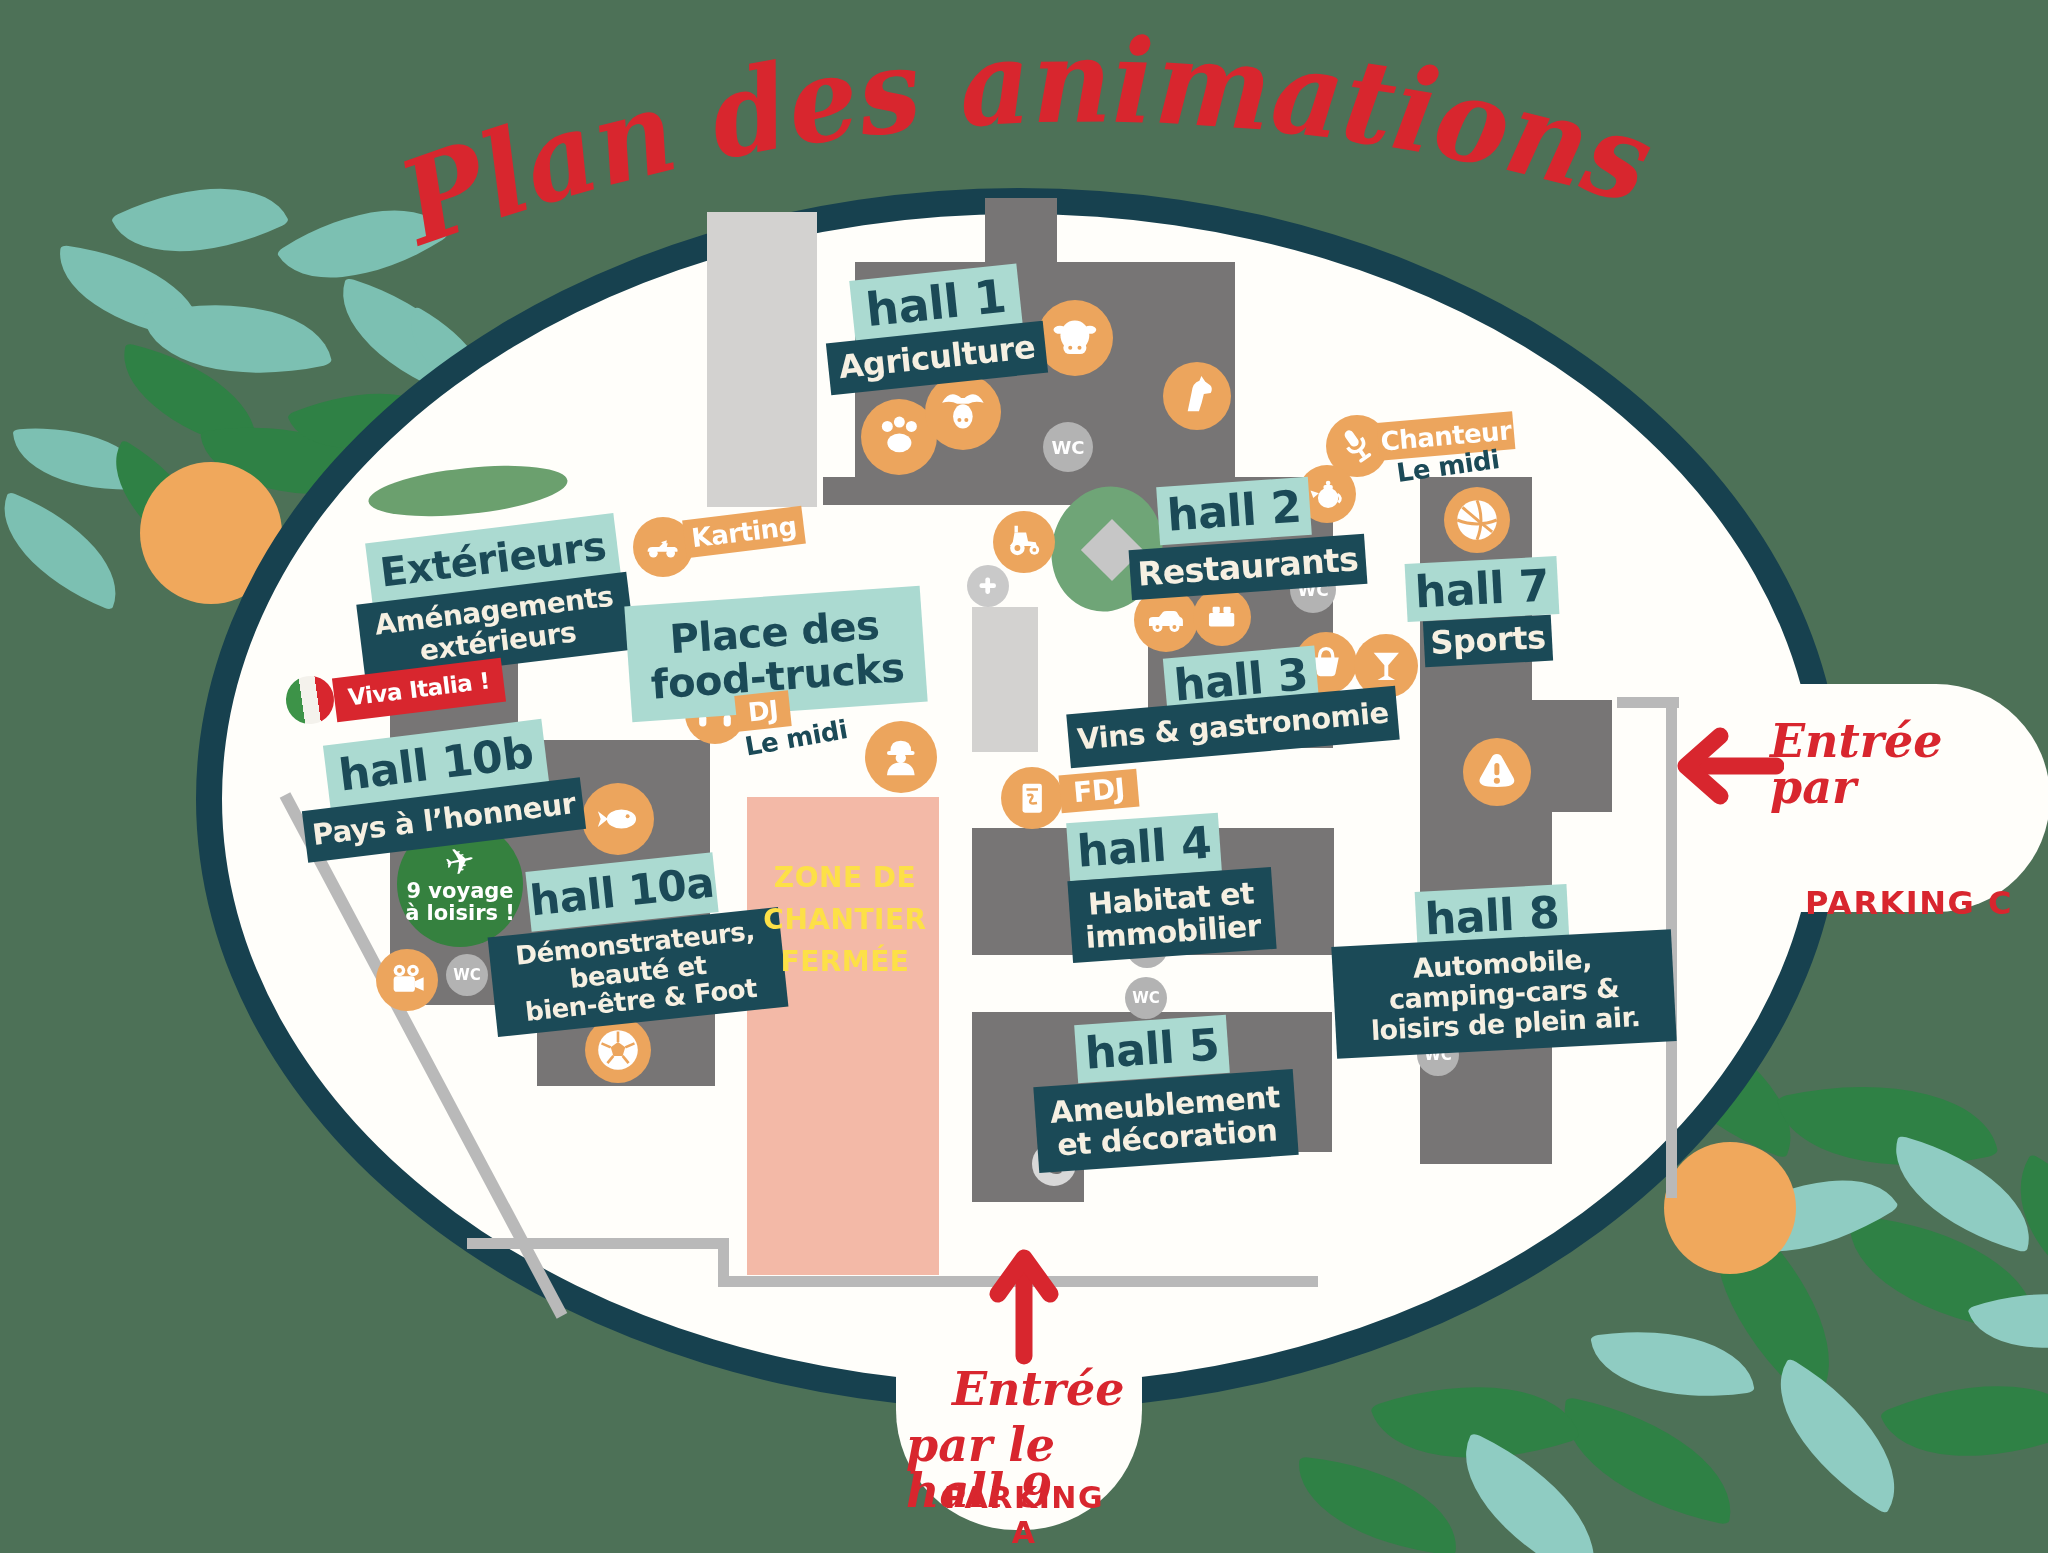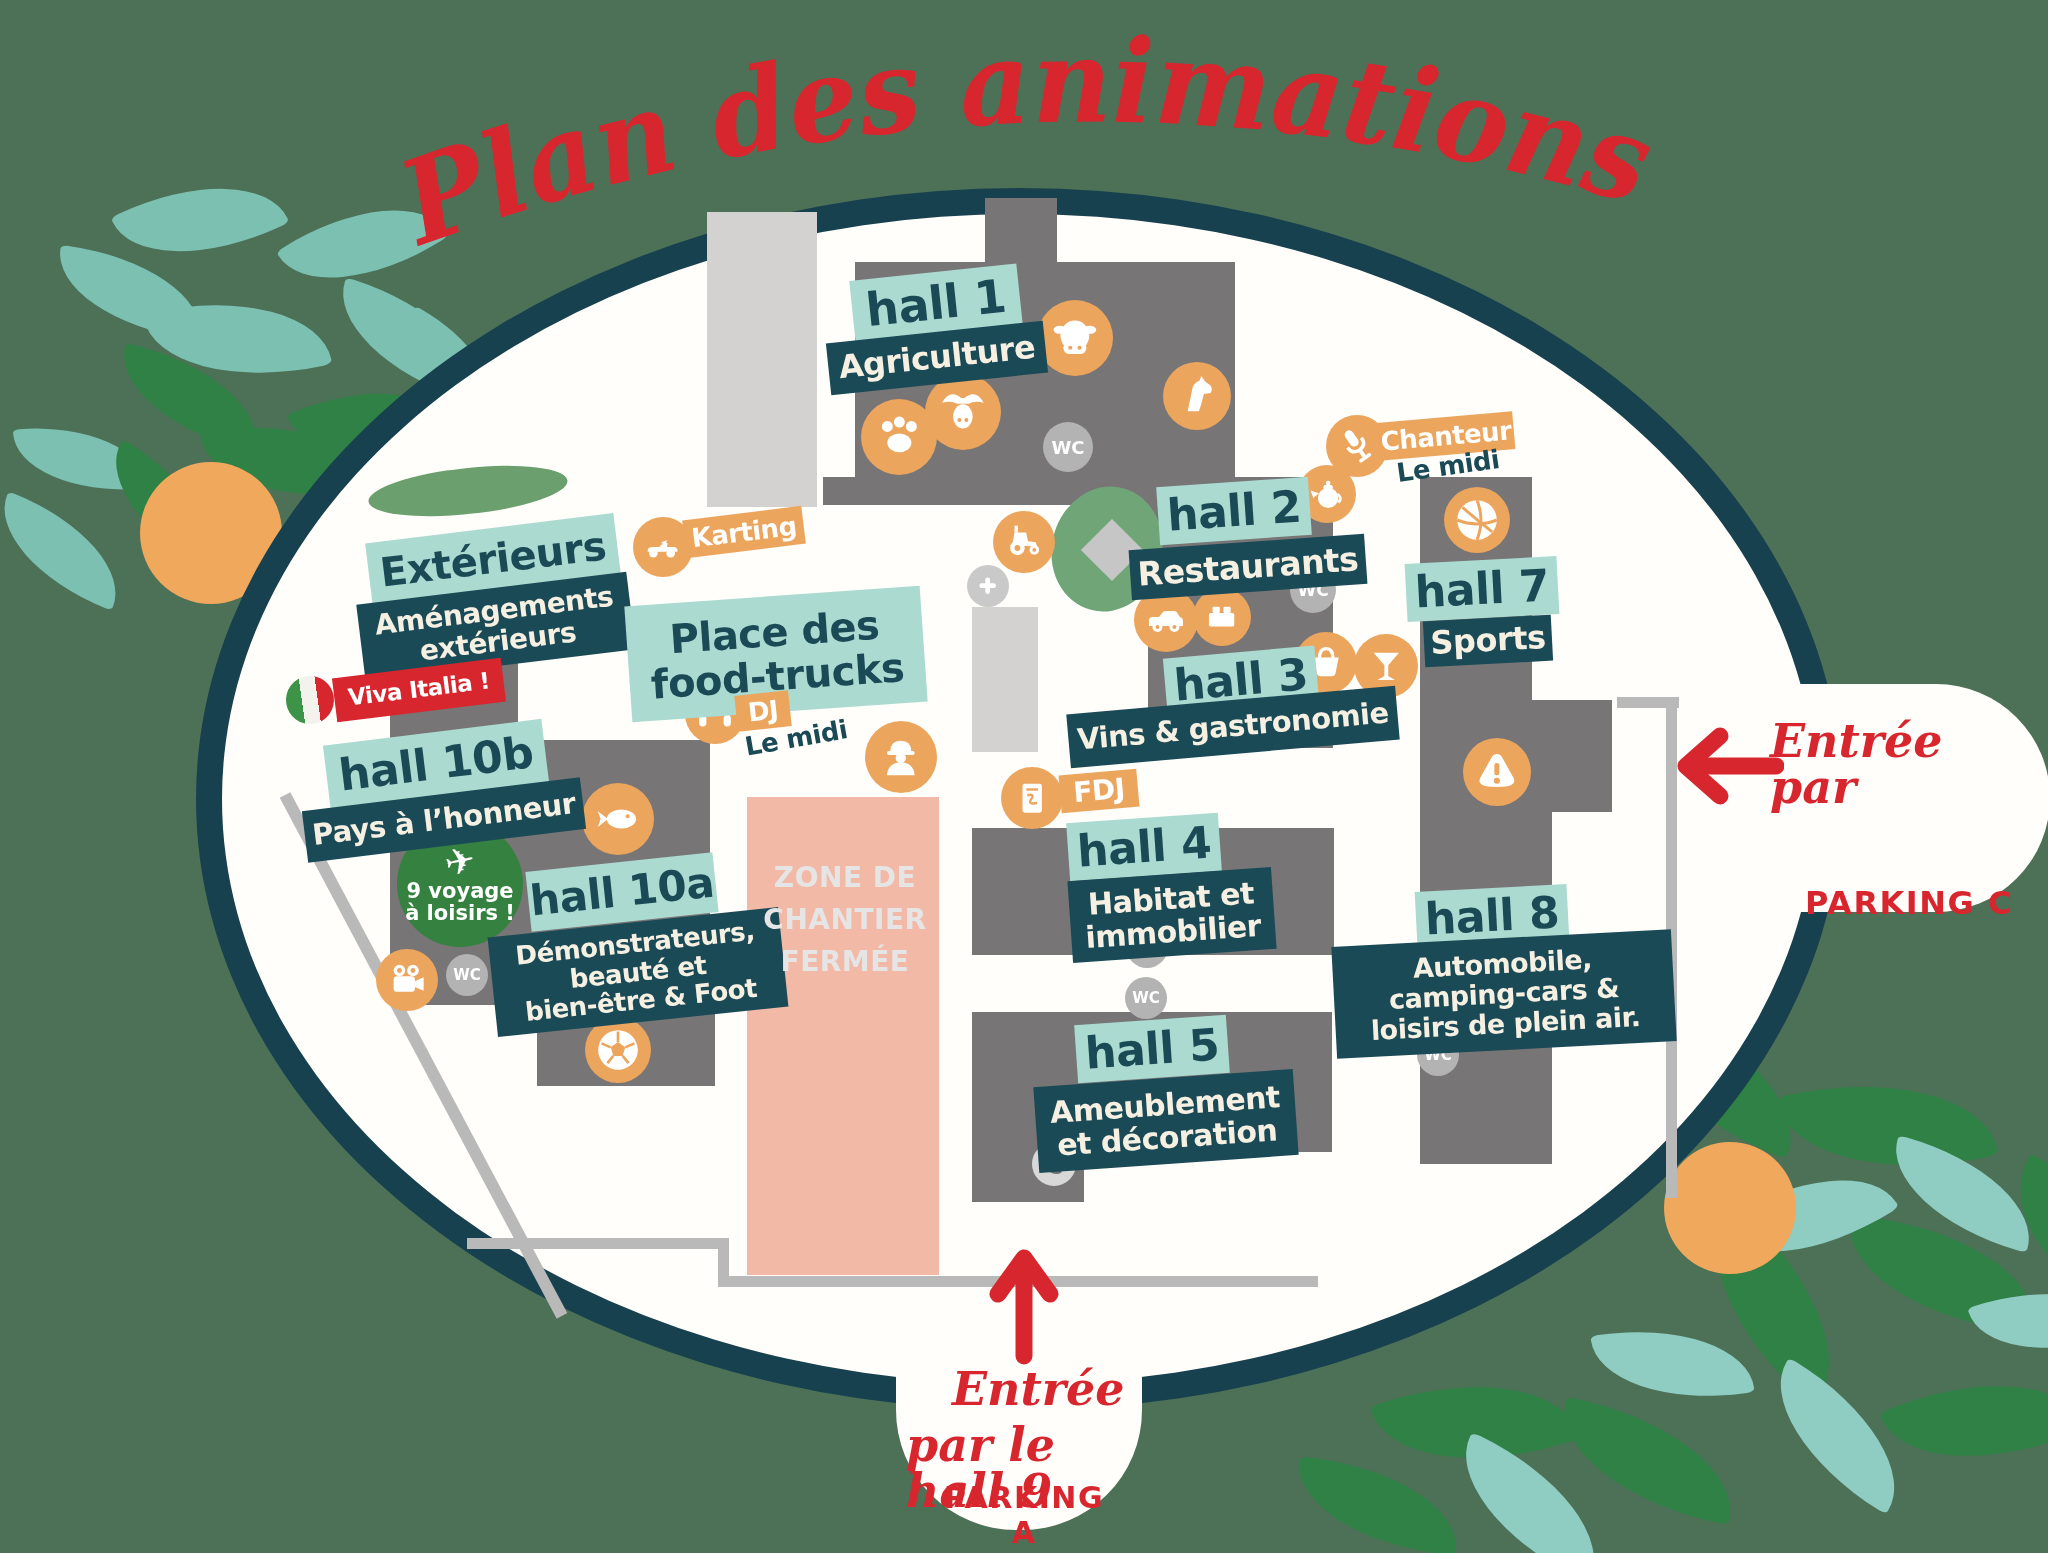--- a/index.html
+++ b/index.html
@@ -398,21 +398,21 @@
 
   <div class="tag teal" style="left:528px;top:862px;width:188px;height:60px;font-size:42px;transform:rotate(-6deg)">
       <span>hall 10a</span>
     </div>
   <div class="tag navy" style="left:492px;top:922px;width:292px;height:100px;font-size:26px;transform:rotate(-6deg)">
     <span>Démonstrateurs,</span>
       <span>beauté et</span>
       <span>bien-être &amp; Foot</span>
   </div>
 
-  <div class="tag" style="left:760px;top:840px;width:170px;height:160px;font-size:28px;color:#e5e5e5;line-height:1.5;letter-spacing:0.5px">
+  <div class="tag" style="left:760px;top:840px;width:170px;height:160px;font-size:28px;color:#fde047;line-height:1.5;letter-spacing:0.5px">
     <span>ZONE DE</span>
       <span>CHANTIER</span>
       <span>FERMÉE</span>
   </div>
 
   <div class="tag ob" style="left:1060px;top:772px;width:78px;height:38px;font-size:28px;transform:rotate(-5deg)">
       <span>FDJ</span>
     </div>
 
   <div class="tag teal" style="left:1068px;top:818px;width:152px;height:58px;font-size:44px;transform:rotate(-4deg)">

